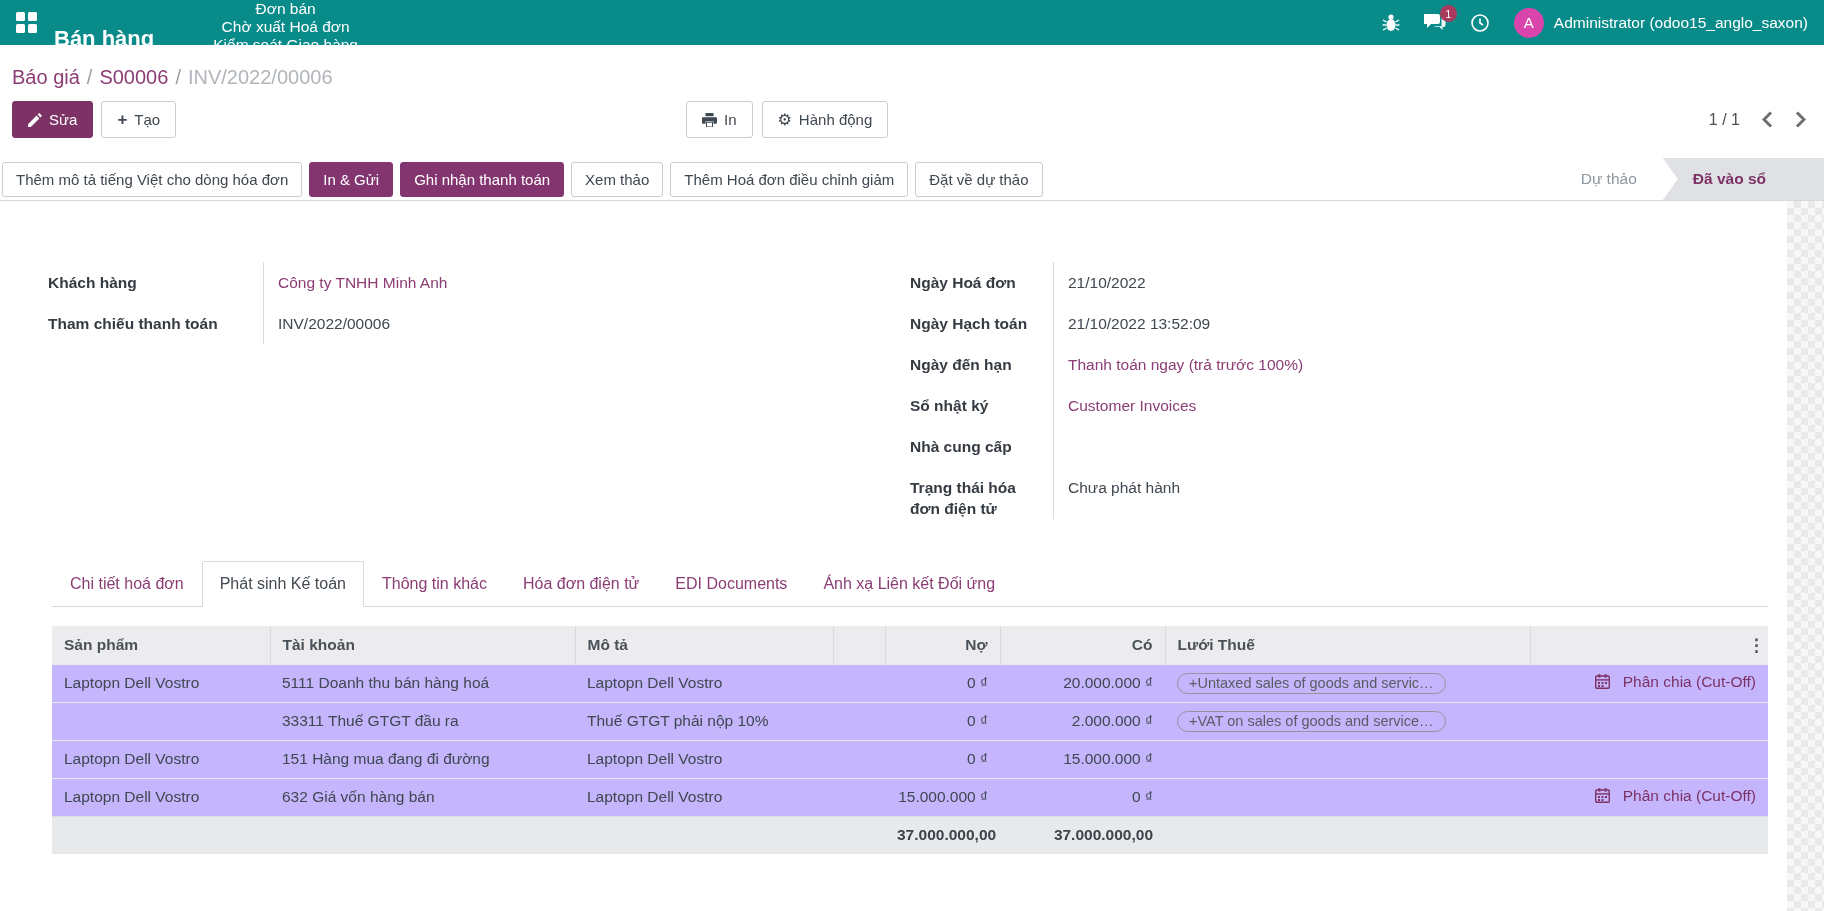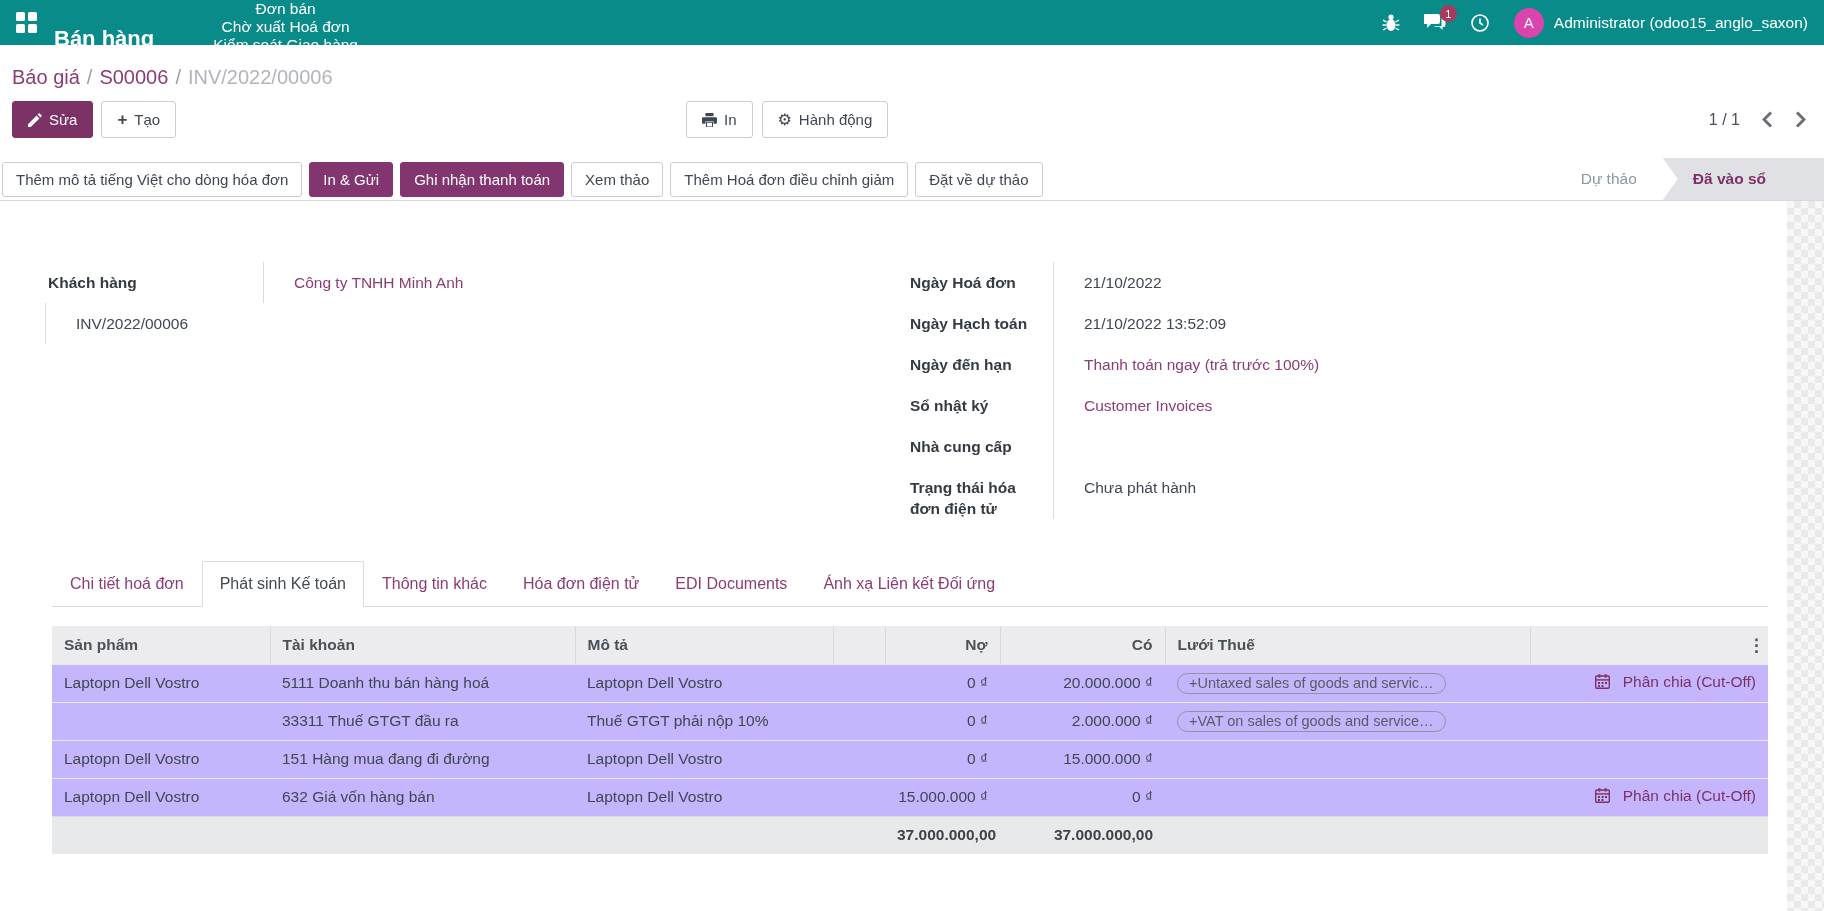--- a/index.html
+++ b/index.html
@@ -65,21 +65,21 @@
     background-color:#f7f7f7;
     background-image:linear-gradient(45deg,#e9e9e9 25%,transparent 25%,transparent 75%,#e9e9e9 75%),
                      linear-gradient(45deg,#e9e9e9 25%,transparent 25%,transparent 75%,#e9e9e9 75%);
     background-size:14px 14px; background-position:0 0,7px 7px; }
 
   .fgroup { position:absolute; display:grid; }
   .fgroup-left  { top:262px; left:45px;  grid-template-columns:218px 560px; }
   .fgroup-right { top:262px; left:907px; grid-template-columns:146px 470px; }
   .flabel { font-size:15.5px; font-weight:700; color:#353b42; padding:10px 10px 0 3px;
     min-height:41px; line-height:21px; }
-  .fvalue { font-size:15.5px; border-left:1px solid #d8dadc; padding:10px 0 0 30px;
+  .fvalue { font-size:15.5px; border-left:1px solid #d8dadc; padding:10px 0 0 14px;
     min-height:41px; line-height:21px; }
   .fvalue a { color:#8b3d74; text-decoration:none; cursor:pointer; }
 
   
   .tabbar { position:absolute; top:558px; left:52px; width:1716px; height:49px;
     border-bottom:1px solid #d8dadc; display:flex; align-items:flex-end; }
   .tab { font-size:16px; color:#8b3d74; padding:13px 17px; cursor:pointer;
     border:1px solid transparent; margin-bottom:-1px; white-space:nowrap; }
   .tab.active { color:#434a52; background:#fff; border-color:#d8dadc;
     border-bottom-color:#fff; border-radius:2px 2px 0 0; }
@@ -219,20 +219,21 @@
       <div class="state active">Đã vào sổ</div>
     </div>
   </div>
 
   <div class="sheet"></div>
   <div class="checker"></div>
 
   <div class="fgroup fgroup-left">
     <div class="flabel">Khách hàng</div>
     <div class="fvalue"><a>Công ty TNHH Minh Anh</a></div>
+    <div class="flabel">Tham chiếu thanh toán</div>
     <div class="fvalue">INV/2022/00006</div>
   </div>
 
   <div class="fgroup fgroup-right">
     <div class="flabel">Ngày Hoá đơn</div>
     <div class="fvalue">21/10/2022</div>
     <div class="flabel">Ngày Hạch toán</div>
     <div class="fvalue">21/10/2022 13:52:09</div>
     <div class="flabel">Ngày đến hạn</div>
     <div class="fvalue"><a>Thanh toán ngay (trả trước 100%)</a></div>

